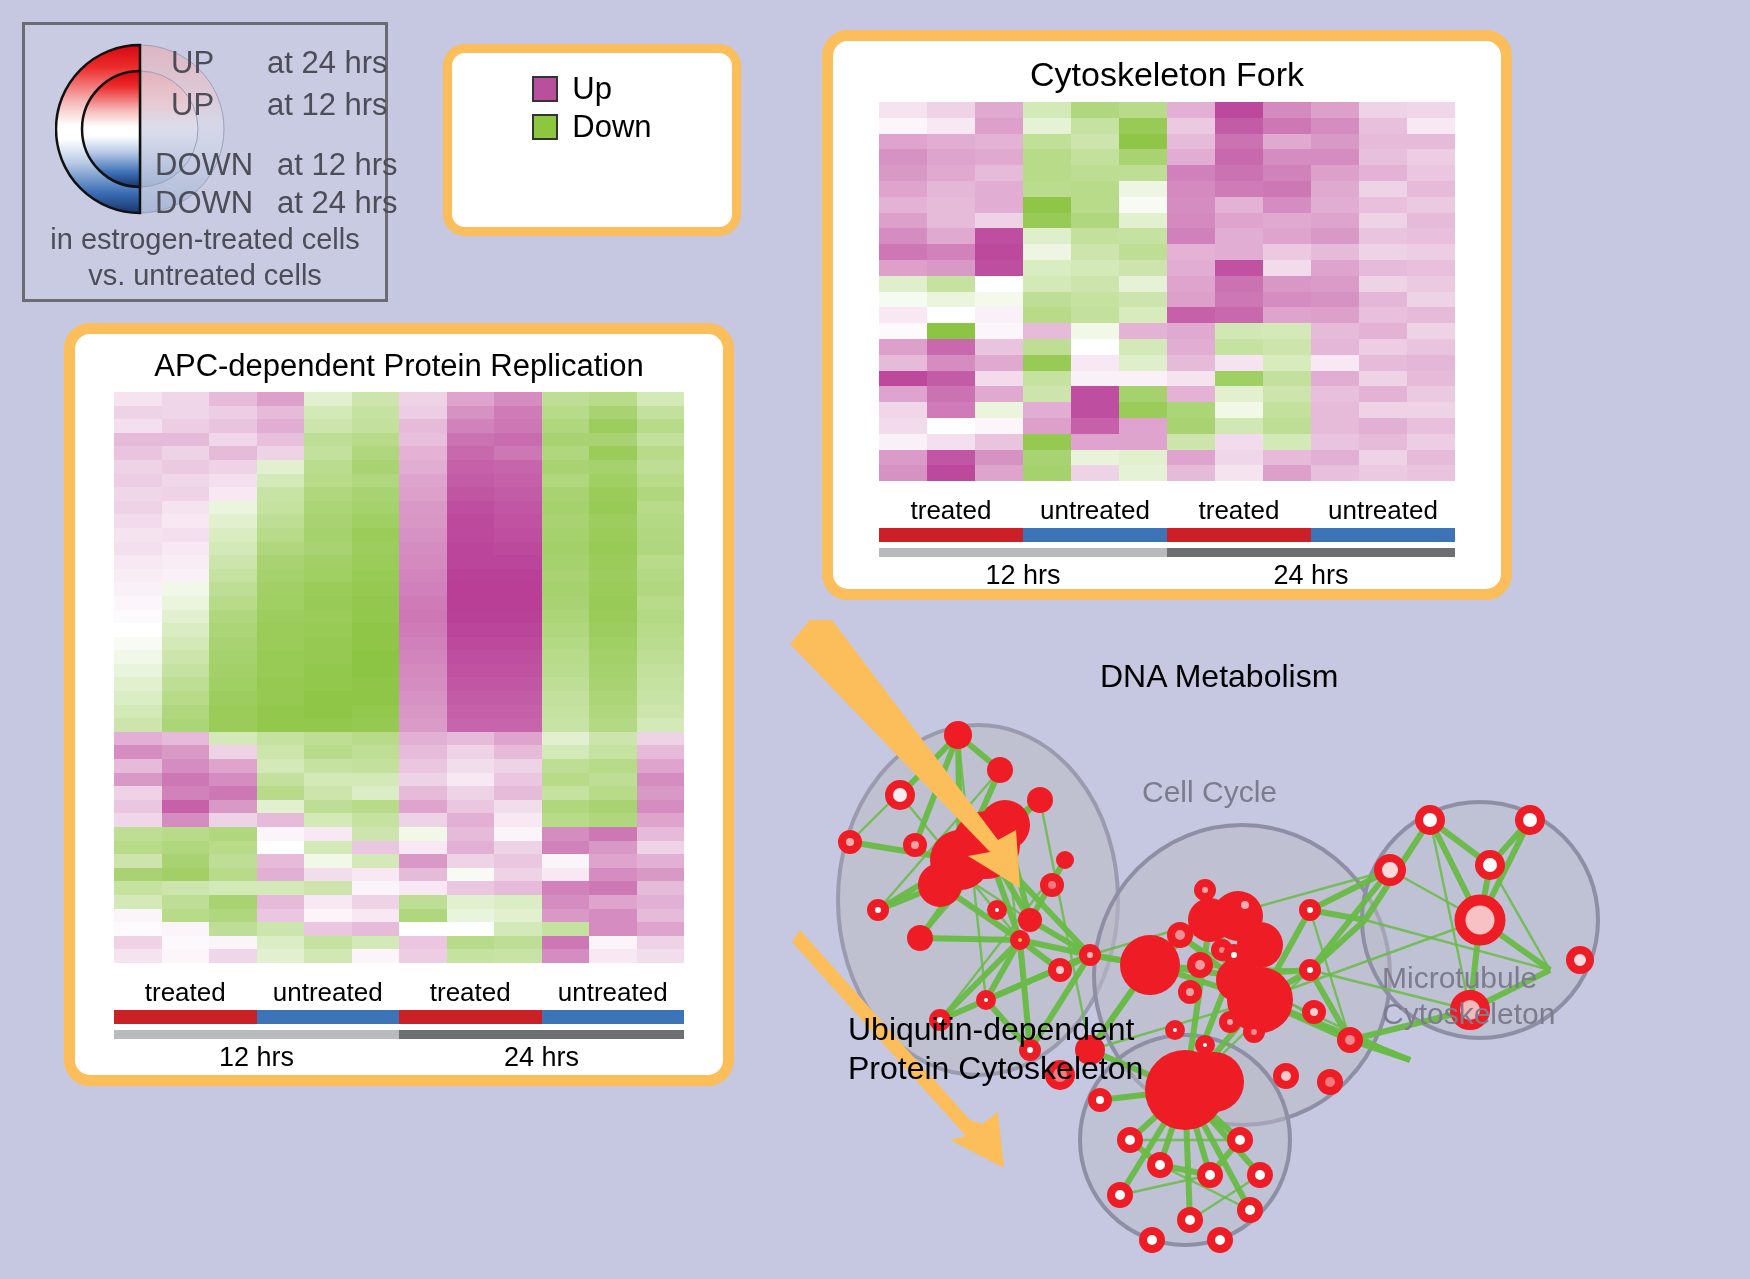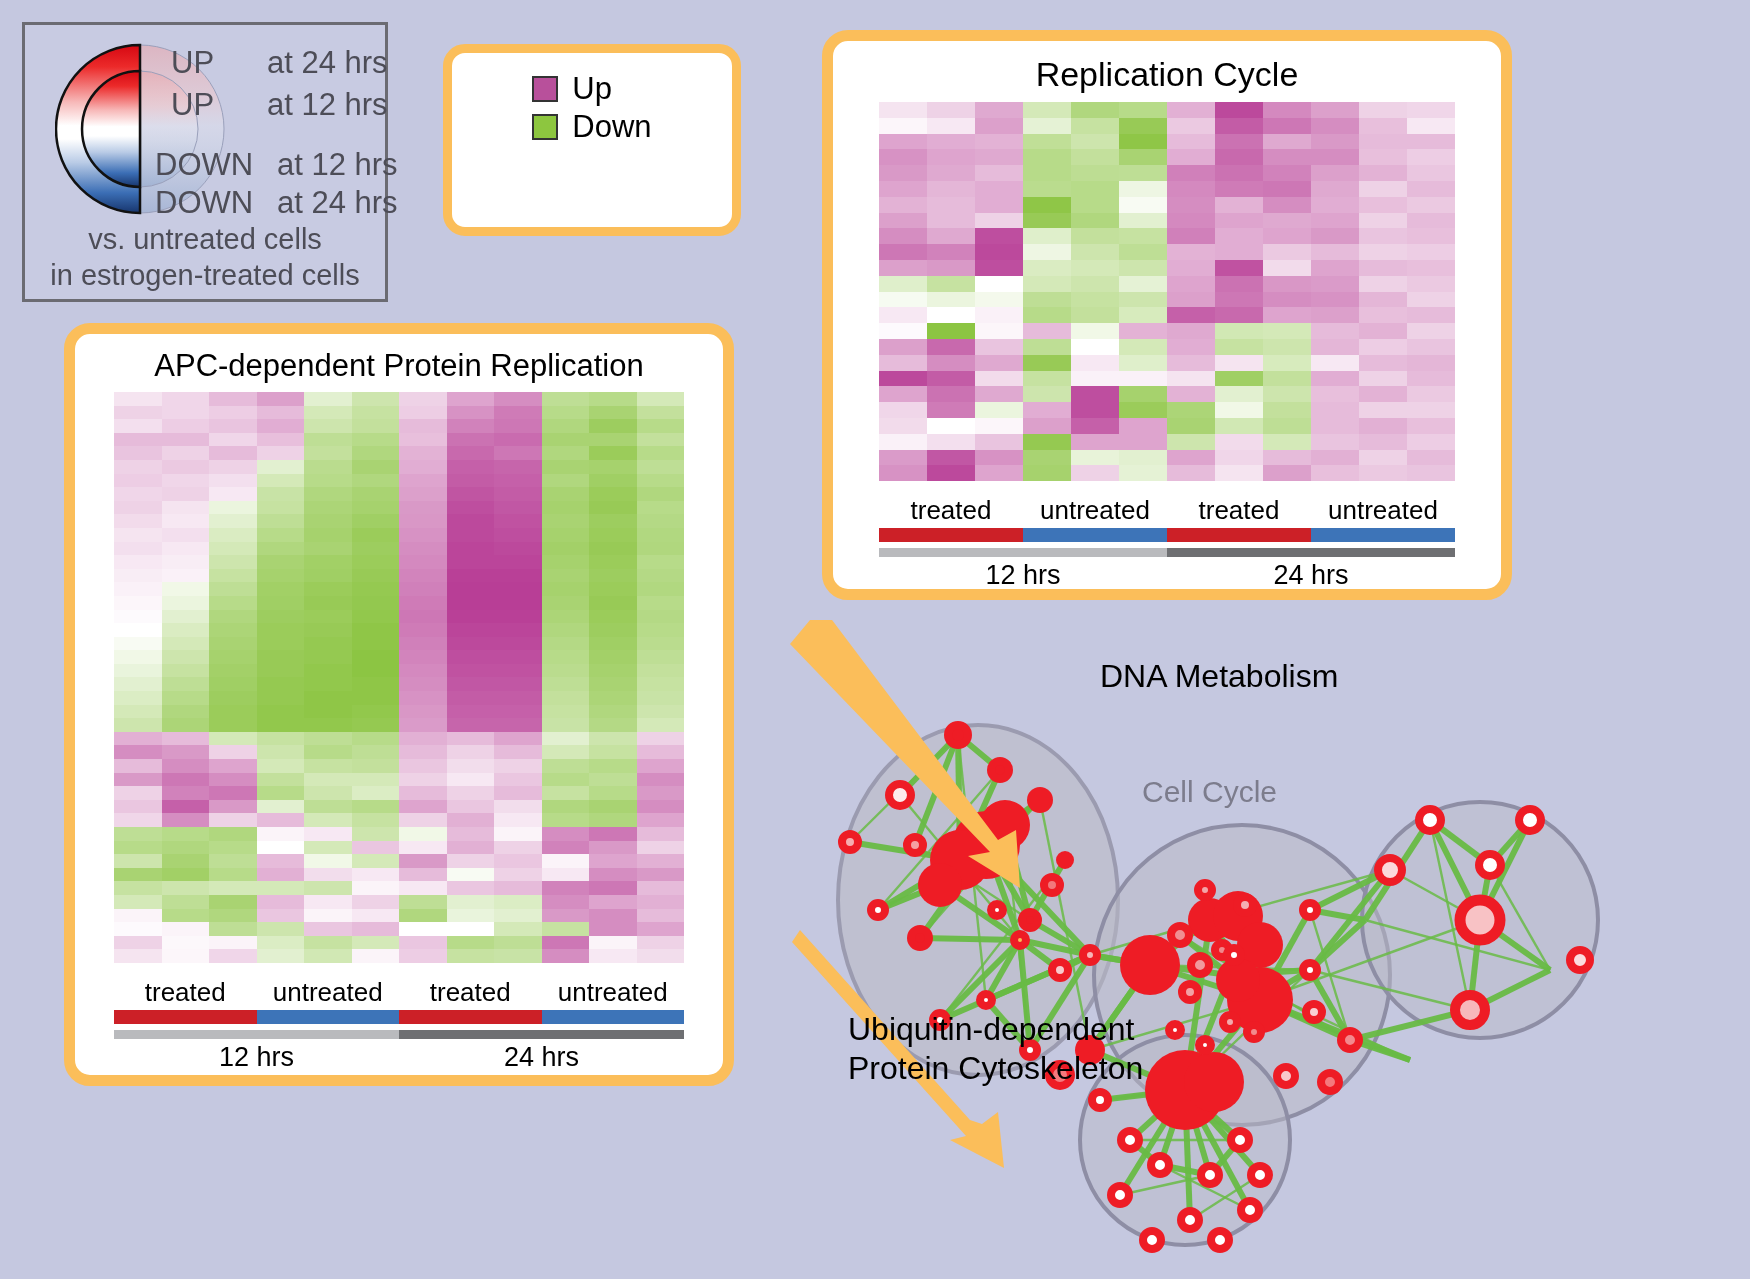--- a/index.html
+++ b/index.html
@@ -107,40 +107,40 @@
   <div class="cs-row" style="left:146px;top:62px;">UP</div>
   <div class="cs-lbl" style="left:242px;top:62px;">at 12 hrs</div>
 
   <div class="cs-row" style="left:130px;top:122px;">DOWN</div>
   <div class="cs-lbl" style="left:252px;top:122px;">at 12 hrs</div>
 
   <div class="cs-row" style="left:130px;top:160px;">DOWN</div>
   <div class="cs-lbl" style="left:252px;top:160px;">at 24 hrs</div>
 
   <div id="cs-caption">
+    <div>in estrogen-treated cells</div>
     <div>vs. untreated cells</div>
-    <div>in estrogen-treated cells</div>
   </div>
 </div>
 
 <div id="updown-legend">
   <div style="margin-top:4px;">
     <div class="swatch-row">
       <span class="swatch" id="sw-up" style="background: rgb(184, 80, 155);"></span>
       <span class="swatch-lbl">Up</span>
     </div>
     <div class="swatch-row">
       <span class="swatch" id="sw-down" style="background: rgb(141, 198, 63);"></span>
       <span class="swatch-lbl">Down</span>
     </div>
   </div>
 </div>
 
 <div class="panel" id="panel-replication">
-  <div class="panel-title">Replication Cycle</div>
+  <div class="panel-title">Cytoskeleton Fork</div>
   <div class="heatmap-wrap">
     <div class="heatmap" id="hm-replication" style="grid-template-columns: repeat(12, 48px); grid-auto-rows: 15.8px; width: 576px; margin: 0px auto;">
         <div class="hm-cell" style="background: rgb(245, 228, 240);"></div>
         <div class="hm-cell" style="background: rgb(238, 210, 230);"></div>
         <div class="hm-cell" style="background: rgb(223, 169, 208);"></div>
         <div class="hm-cell" style="background: rgb(212, 233, 184);"></div>
         <div class="hm-cell" style="background: rgb(176, 215, 126);"></div>
         <div class="hm-cell" style="background: rgb(183, 219, 137);"></div>
         <div class="hm-cell" style="background: rgb(226, 176, 212);"></div>
         <div class="hm-cell" style="background: rgb(188, 73, 156);"></div>
@@ -1188,15 +1188,17 @@
     </g>
 
     <g fill="#fbbe5a">
       <path d="M20 0 L0 24 L200 232 L178 236 L230 268 L226 210 L208 220 L36 -8 Z"></path>
       <path d="M180 500 L10 310 L2 322 L176 516 L160 520 L214 548 L208 492 L192 504 Z"></path>
     </g>
   </svg>
 
   <div class="net-label" id="lbl-dna">DNA Metabolism</div>
   <div class="net-label" id="lbl-cell">Cell Cycle</div>
+  <div class="net-label" id="lbl-micro">Microtubule
+Cytoskeleton</div>
   <div class="net-label" id="lbl-ubiq">Ubiquitin-dependent
 Protein Cytoskeleton</div>
 </div>
 
 </body></html>

